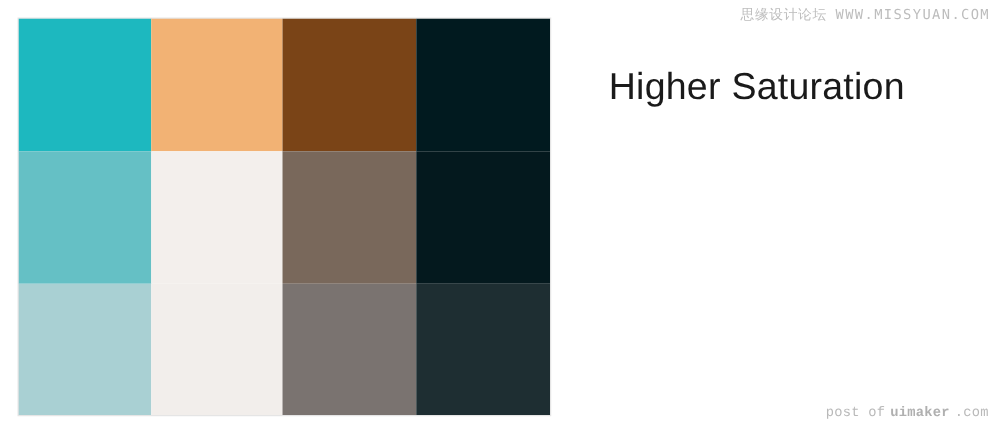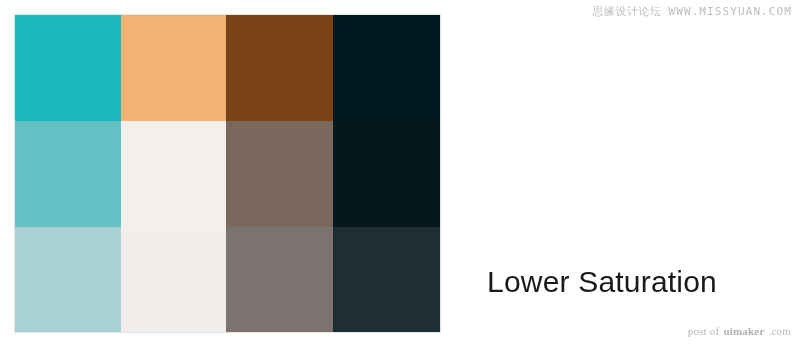--- a/index.html
+++ b/index.html
@@ -86,21 +86,21 @@
   }
 
   #watermark-bottom {
     position: absolute;
     right: 9px;
     bottom: 11px;
     display: flex;
     align-items: baseline;
     gap: 4px;
     color: #b9b9b9;
-    font-family: Liberation Serif, serif;
+    font-family: Liberation Mono, monospace;
     font-size: 11px;
     letter-spacing: 0.2px;
     white-space: nowrap;
   }
   #watermark-bottom .wm-brand {
     font-weight: bold;
     color: #b0b0b0;
   }
 </style>
 </head>
@@ -120,21 +120,21 @@
     <div class="swatch" style="background-color: rgb(121, 104, 91);"></div>
     <div class="swatch" style="background-color: rgb(4, 25, 30);"></div>
 
     <div class="swatch" style="background-color: rgb(169, 208, 211);"></div>
     <div class="swatch" style="background-color: rgb(242, 238, 235);"></div>
     <div class="swatch" style="background-color: rgb(122, 115, 112);"></div>
     <div class="swatch" style="background-color: rgb(30, 46, 50);"></div>
   </div>
 
   <div id="labels">
-    <div class="row-label r2">Lower Saturation</div>
+    <div class="row-label r0">Higher Saturation</div>
   </div>
 
   <div id="watermark-top">
     <span class="wm-cn">思缘设计论坛</span>
     <span class="wm-url">WWW.MISSYUAN.COM</span>
   </div>
 
   <div id="watermark-bottom">
     <span>post of</span>
     <span class="wm-brand">uimaker</span>

